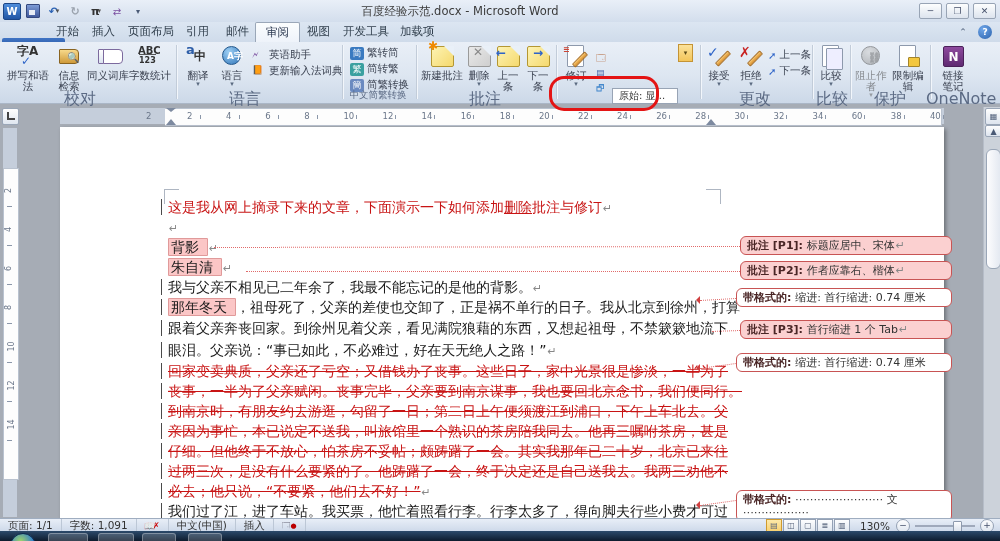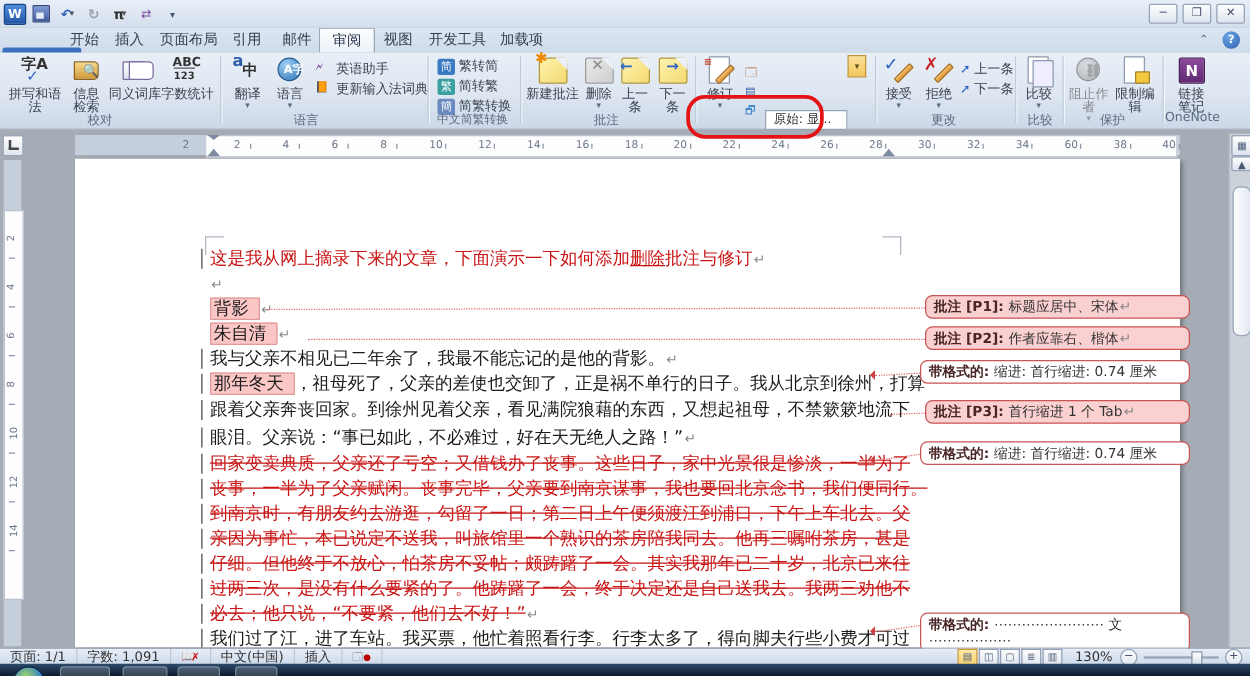--- a/index.html
+++ b/index.html
@@ -32,21 +32,21 @@
   #filetab{position:absolute;left:2px;top:16px;width:36px;height:20px;
      background:linear-gradient(#3f74c4,#2a569f 60%,#1f4a8f);color:#fff;font-size:11.5px;
      display:flex;align-items:center;justify-content:center;border-radius:2px 2px 0 0;padding-left:27px;}
   .ribbonhelp{position:absolute;top:3px;width:14px;height:14px;font-size:9px;color:#4a5a75;
      display:flex;align-items:center;justify-content:center;}
   #helpbtn{background:radial-gradient(circle at 35% 30%,#6fa6e8,#2b62ad);color:#fff;border-radius:50%;font-weight:bold;}
   
   #ribbon{position:absolute;left:0;top:42px;width:1000px;height:61px;
     background:linear-gradient(#e9eff7,#dde6f1 55%,#ccd8e8);border-bottom:1px solid #aab6c6;}
   .gsep{position:absolute;top:3px;height:54px;width:1px;background:#c2ccd9;box-shadow:1px 0 0 #f2f6fb;}
-  .glabel{position:absolute;top:47px;height:12px;font-size:10px;color:#5b6a84;text-align:center;}
+  .glabel{position:absolute;top:47px;height:12px;font-size:16px;color:#5b6a84;text-align:center;}
   .bigbtn{position:absolute;top:1px;height:58px;text-align:center;font-size:10.5px;color:#3c4352;
      border-radius:3px;display:flex;flex-direction:column;align-items:center;}
   .bigbtn .bl{line-height:11px;margin-top:1px;white-space:pre-line;}
   .da{font-size:7px;color:#5a6a80;line-height:6px;}
   .smbtn{position:absolute;height:14px;display:flex;align-items:center;gap:3px;font-size:10.5px;color:#3c4352;white-space:nowrap;}
   .ic{position:relative;width:26px;height:26px;flex:none;}
   .ic16{position:relative;width:14px;height:13px;flex:none;}
   
   .note{position:absolute;left:2px;top:3px;width:21px;height:19px;border:1px solid #b49732;border-radius:2px;
         background:linear-gradient(135deg,#fdf3b3,#f5d96e);}
@@ -159,20 +159,21 @@
           <span style="color:#333;font-weight:bold;">π</span>
           <span class="tinydrop">▾</span>
         </div>
       <div class="qbtn">
           <span style="color:#7a4ea0;font-size:10px;">⇄</span>
         </div>
       <div class="qbtn">
           <span style="font-size:8px;color:#4a5a75;">▾</span>
         </div>
     </div>
+    <div id="title-text">百度经验示范.docx - Microsoft Word</div>
     <div class="winbtns">
       <div class="winbtn">─</div>
       <div class="winbtn">❐</div>
       <div class="winbtn">✕</div>
     </div>
   </div>
 
   <div id="tabrow">
     <div id="filetab">文件</div>
     <div class="tab" style="left:46px;">开始</div>

